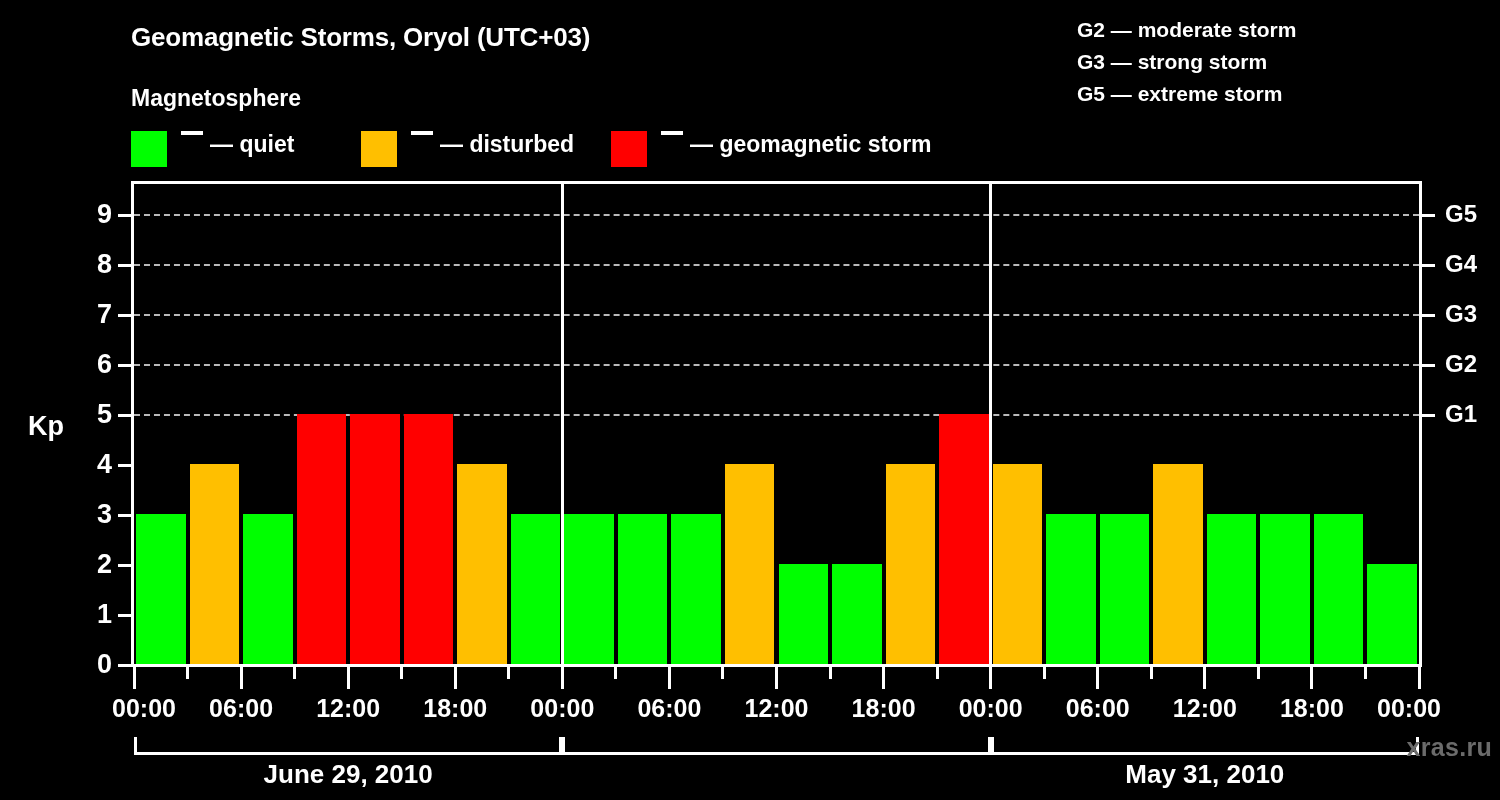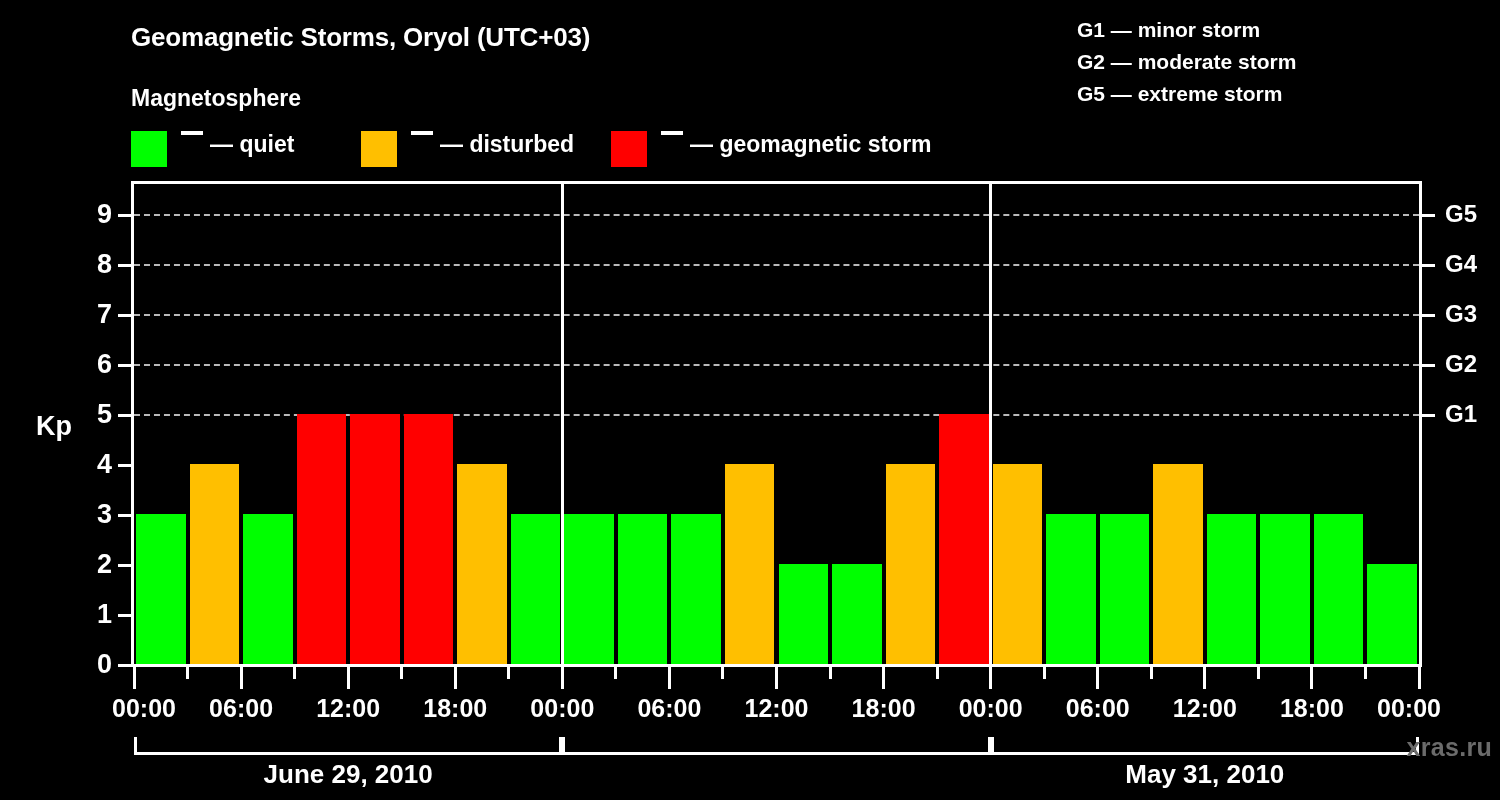--- a/index.html
+++ b/index.html
@@ -65,21 +65,21 @@
   .ytick {
     position: absolute; right: 100%; width: 13px; height: 0;
     border-top: 3px solid #ffffff; margin-right: 3px;
   }
   .ylabel {
     position: absolute; right: 100%; margin-right: 22px;
     font-size: 27px; font-weight: bold; color: #fff;
     transform: translateY(-50%); text-align: right; width: 30px;
   }
   .axis-name {
-    position: absolute; left: 36px; top: 411px;
+    position: absolute; left: 28px; top: 411px;
     font-size: 27px; font-weight: bold; color: #fff;
   }
 
   
   .gtick {
     position: absolute; left: 100%; width: 13px; height: 0;
     border-top: 3px solid #ffffff; margin-left: 3px;
   }
   .glabel {
     position: absolute; left: 100%; margin-left: 26px;
@@ -139,22 +139,22 @@
         <span class="legend-dash"></span>
         <span class="legend-label">— disturbed</span>
       </div>
       <div class="legend-item" style="left: 480px;">
         <span class="legend-swatch" style="background: rgb(255, 0, 0);"></span>
         <span class="legend-dash"></span>
         <span class="legend-label">— geomagnetic storm</span>
       </div>
     </div>
   <div class="gscale" id="gscale-legend">
-      <div class="gscale-line">G1 — minor storm</div>
       <div class="gscale-line">G2 — moderate storm</div>
+      <div class="gscale-line">G3 — strong storm</div>
       <div class="gscale-line">G5 — extreme storm</div>
     </div>
 
   <div class="axis-name">Kp</div>
 
   <div id="plot">
     <div id="plot-inner">
         <div class="gridline" style="top: 230px;"></div>
         <div class="gridline" style="top: 180px;"></div>
         <div class="gridline" style="top: 130px;"></div>

